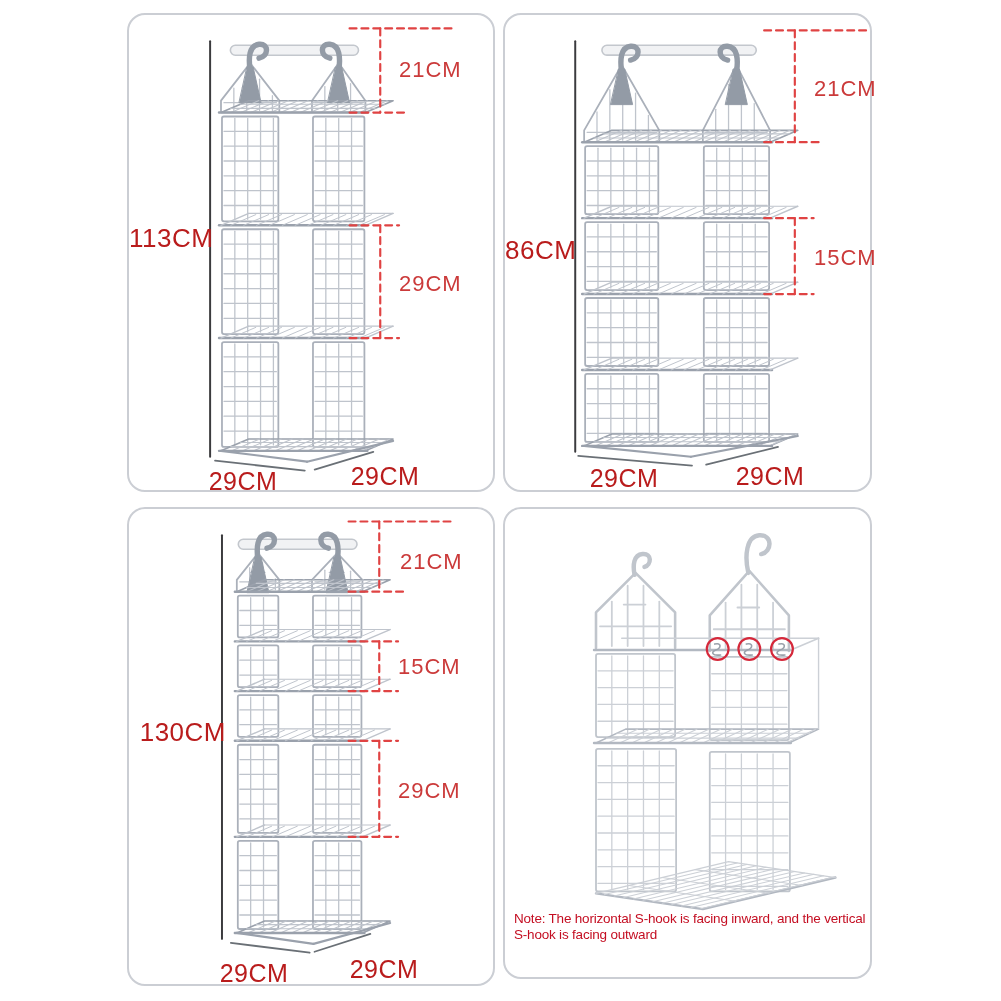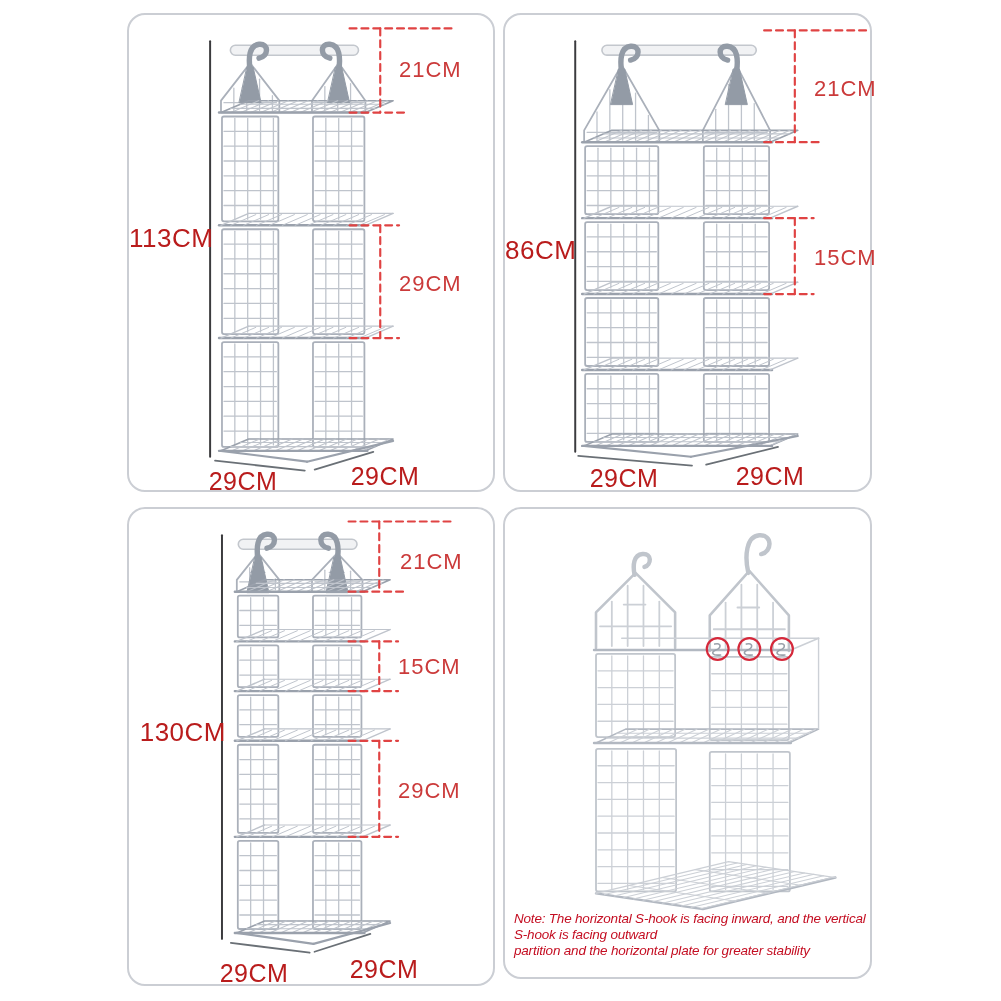--- a/index.html
+++ b/index.html
@@ -25,21 +25,21 @@
   #card130 .red1{left:271px;top:40px;}   #card130 .red2{left:269px;top:145px;}
   #card130 .red3{left:269px;top:269px;}
   
   .bl{font-size:25px;}
   #card113 .blL{left:114px;top:452px;} #card113 .blR{left:256px;top:447px;}
   #card86  .blL{left:119px;top:449px;} #card86  .blR{left:265px;top:447px;}
   #card130 .blL{left:125px;top:450px;} #card130 .blR{left:255px;top:446px;}
   
   .note{position:absolute;left:9px;top:402px;color:#c40e22;font-size:13.5px;line-height:16px;
         letter-spacing:-0.2px;width:356px;}
-  .note div{white-space:nowrap;font-style:italic;}
+  .note div{white-space:nowrap;}
 </style>
 </head>
 <body>
 
 <div class="page">
 
   <section class="card" id="card113">
     <svg class="art" id="art113" viewBox="0 0 368 479">
         <line x1="82" y1="26" x2="82" y2="446" stroke="#3b3b3e" stroke-width="2" stroke-linecap="round"></line>
         <rect x="102.5" y="30" width="129.5" height="10" rx="5" fill="#f1f2f4" stroke="#c3c7cd" stroke-width="1.6"></rect>
@@ -717,17 +717,16 @@
         <circle cx="215" cy="141" r="11" fill="none" stroke="#d5283a" stroke-width="2.2"></circle>
         <path d="M 212,136 C 219,134 219,140 213,142 C 208,144 209,148 218,147" stroke="#9aa1ab" stroke-width="1.6" fill="none" stroke-linecap="round" stroke-linejoin="round"></path>
         <circle cx="247" cy="141" r="11" fill="none" stroke="#d5283a" stroke-width="2.2"></circle>
         <path d="M 244,136 C 251,134 251,140 245,142 C 240,144 241,148 250,147" stroke="#9aa1ab" stroke-width="1.6" fill="none" stroke-linecap="round" stroke-linejoin="round"></path>
         <circle cx="280" cy="141" r="11" fill="none" stroke="#d5283a" stroke-width="2.2"></circle>
         <path d="M 277,136 C 284,134 284,140 278,142 C 273,144 274,148 283,147" stroke="#9aa1ab" stroke-width="1.6" fill="none" stroke-linecap="round" stroke-linejoin="round"></path>
       </svg>
     <div class="note">
       <div>Note: The horizontal S-hook is facing inward, and the vertical</div>
       <div>S-hook is facing outward</div>
-      <div>partition and the horizontal plate for greater stability</div>
     </div>
   </section>
 
 </div>
 
 </body></html>

